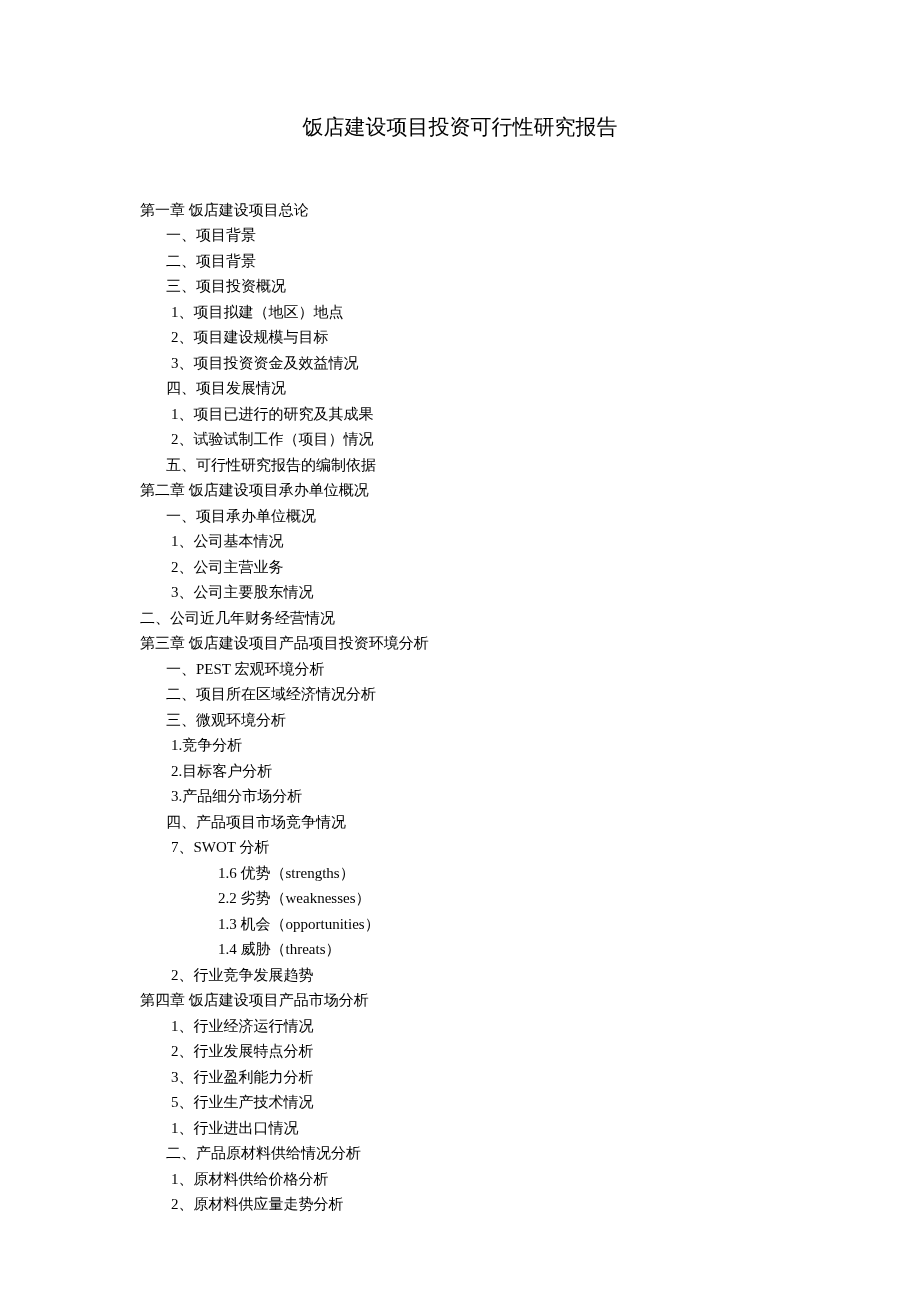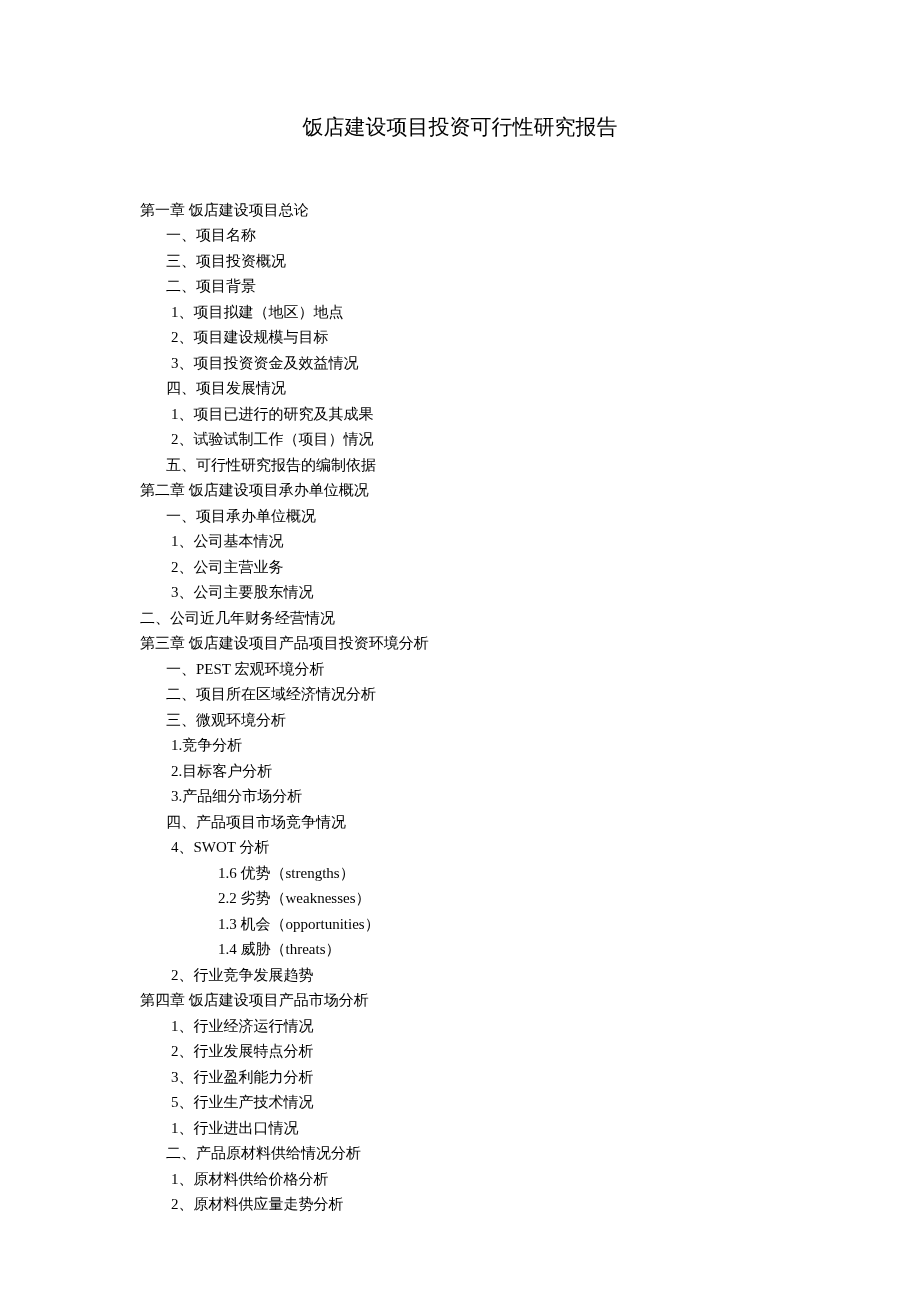--- a/index.html
+++ b/index.html
@@ -30,23 +30,23 @@
     .l2 { margin-left: 31px; }
     .l3 { margin-left: 78px; }
   </style>
 </head>
 <body>
 
 <div class="title">饭店建设项目投资可行性研究报告</div>
 
 <div class="toc" id="toc-container">
     <div class="l0">第一章 饭店建设项目总论</div>
-    <div class="l1">一、项目名称</div>
+    <div class="l1">一、项目背景</div>
+    <div class="l1">二、项目背景</div>
     <div class="l1">三、项目投资概况</div>
-    <div class="l1">二、项目背景</div>
     <div class="l2">1、项目拟建（地区）地点</div>
     <div class="l2">2、项目建设规模与目标</div>
     <div class="l2">3、项目投资资金及效益情况</div>
     <div class="l1">四、项目发展情况</div>
     <div class="l2">1、项目已进行的研究及其成果</div>
     <div class="l2">2、试验试制工作（项目）情况</div>
     <div class="l1">五、可行性研究报告的编制依据</div>
     <div class="l0">第二章 饭店建设项目承办单位概况</div>
     <div class="l1">一、项目承办单位概况</div>
     <div class="l2">1、公司基本情况</div>
@@ -54,21 +54,21 @@
     <div class="l2">3、公司主要股东情况</div>
     <div class="l0">二、公司近几年财务经营情况</div>
     <div class="l0">第三章 饭店建设项目产品项目投资环境分析</div>
     <div class="l1">一、PEST 宏观环境分析</div>
     <div class="l1">二、项目所在区域经济情况分析</div>
     <div class="l1">三、微观环境分析</div>
     <div class="l2">1.竞争分析</div>
     <div class="l2">2.目标客户分析</div>
     <div class="l2">3.产品细分市场分析</div>
     <div class="l1">四、产品项目市场竞争情况</div>
-    <div class="l2">4、SWOT 分析</div>
+    <div class="l2">7、SWOT 分析</div>
     <div class="l3">1.6 优势（strengths）</div>
     <div class="l3">2.2 劣势（weaknesses）</div>
     <div class="l3">1.3 机会（opportunities）</div>
     <div class="l3">1.4 威胁（threats）</div>
     <div class="l2">2、行业竞争发展趋势</div>
     <div class="l0">第四章 饭店建设项目产品市场分析</div>
     <div class="l2">1、行业经济运行情况</div>
     <div class="l2">2、行业发展特点分析</div>
     <div class="l2">3、行业盈利能力分析</div>
     <div class="l2">5、行业生产技术情况</div>

